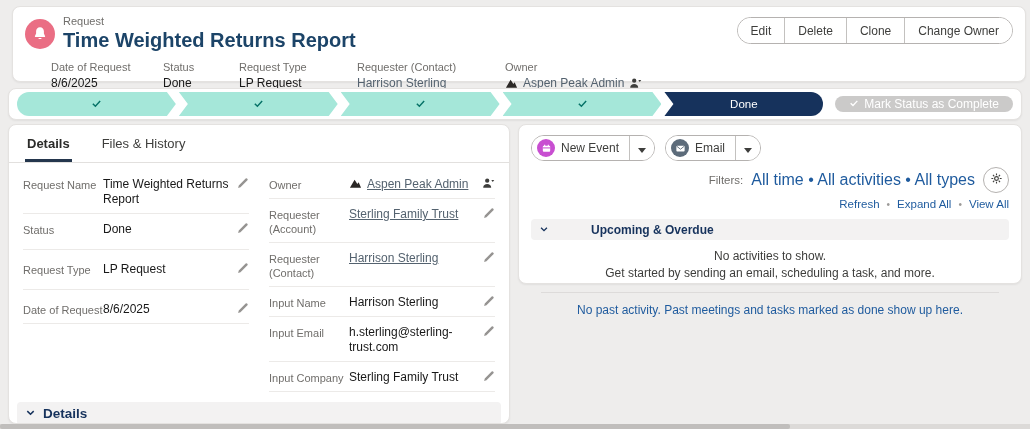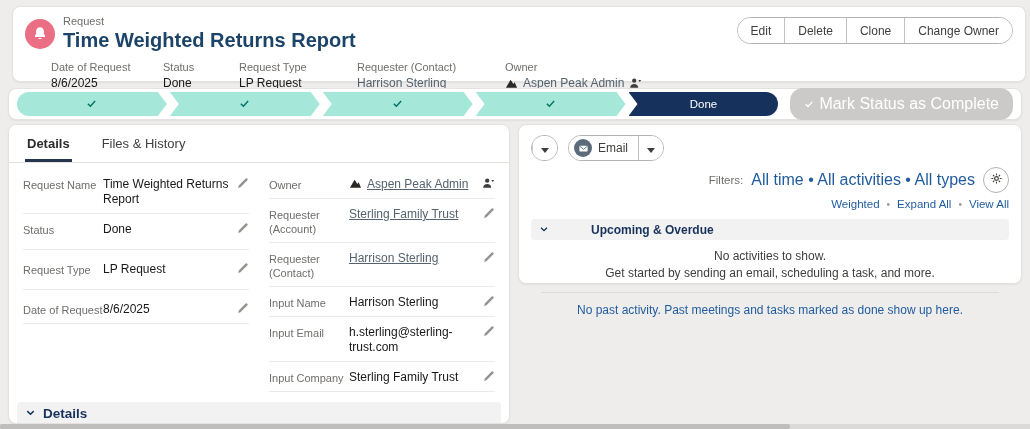--- a/index.html
+++ b/index.html
@@ -55,21 +55,21 @@
     margin-right:3px; cursor:pointer; border:none; font-family:inherit;
     clip-path:polygon(0 0, calc(100% - 9px) 0, 100% 50%, calc(100% - 9px) 100%, 0 100%, 9px 50%);
   }
   .seg.first { clip-path:polygon(0 0, calc(100% - 9px) 0, 100% 50%, calc(100% - 9px) 100%, 0 100%); }
   .seg.done {
     background:#16325c; color:#fff; font-size:11.5px; margin-right:0;
     clip-path:polygon(0 0, 100% 0, 100% 100%, 0 100%, 9px 50%);
   }
   .mark-btn {
     background:#cbcac9; color:#fff; border:none; border-radius:13px;
-    height:16px; padding:16px 14px; font-family:inherit; font-size:16px;
+    height:16px; padding:0 14px; font-family:inherit; font-size:12px;
     display:flex; align-items:center; gap:5px; white-space:nowrap; cursor:default;
   }
 
   
   .detail-card { left:8px; top:124px; width:502px; height:300px; overflow:hidden; }
   .tabs { display:flex; border-bottom:1px solid #e2e0de; padding:0 16px; }
   .tab {
     background:none; border:none; font-family:inherit; font-size:13px; color:#3e3e3c;
     padding:11px 2px 8px; margin-right:28px; cursor:pointer; border-bottom:3px solid transparent;
   }
@@ -340,20 +340,30 @@
           <path fill="none" stroke="#16325c" stroke-width="1.6" d="M2.5 4.5 6 8l3.5-3.5"></path>
         </svg></span>
     <span class="stitle">Details</span>
   </button>
 
 </div>
 
 <div class="card activity-card">
   <div class="act-buttons">
     <div class="pill-group">
+      <button class="pill-main">
+        <span class="circle-ico ico-event">
+          <svg viewBox="0 0 12 12" width="11" height="11">
+              <rect x="2" y="3" width="8" height="6.5" rx="1" fill="#fff"></rect>
+              <rect x="2" y="4.8" width="8" height="1.1" fill="#c84fd1"></rect>
+              <path stroke="#fff" stroke-width="1.2" d="M4 1.8v1.5M8 1.8v1.5"></path>
+            </svg>
+        </span>
+        <span>New Event</span>
+      </button>
       <button class="pill-arrow">
         <span><svg viewBox="0 0 10 6" width="8" height="5">
               <path fill="#3e3e3c" d="M0 0h10L5 6z"></path>
             </svg></span>
       </button>
     </div>
     <div class="pill-group">
       <button class="pill-main">
         <span class="circle-ico ico-email">
           <svg viewBox="0 0 12 12" width="11" height="11">
@@ -380,21 +390,21 @@
             <g stroke="#3e3e3c" stroke-width="1.2" fill="none">
               <circle cx="7" cy="7" r="2"></circle>
               <path d="M7 1.5v2M7 10.5v2M1.5 7h2M10.5 7h2M3.2 3.2l1.4 1.4M9.4 9.4l1.4 1.4M10.8 3.2 9.4 4.6M4.6 9.4l-1.4 1.4"></path>
             </g>
           </svg>
       </span>
     </button>
   </div>
 
   <div class="links-row">
-    <button class="lnk">Weighted</button>
+    <button class="lnk">Refresh</button>
     <span class="dot">•</span>
     <button class="lnk">Expand All</button>
     <span class="dot">•</span>
     <button class="lnk">View All</button>
   </div>
 
   <button class="upc-bar">
     <span><svg viewBox="0 0 12 12" width="10" height="10">
           <path fill="none" stroke="#16325c" stroke-width="1.6" d="M2.5 4.5 6 8l3.5-3.5"></path>
         </svg></span>

